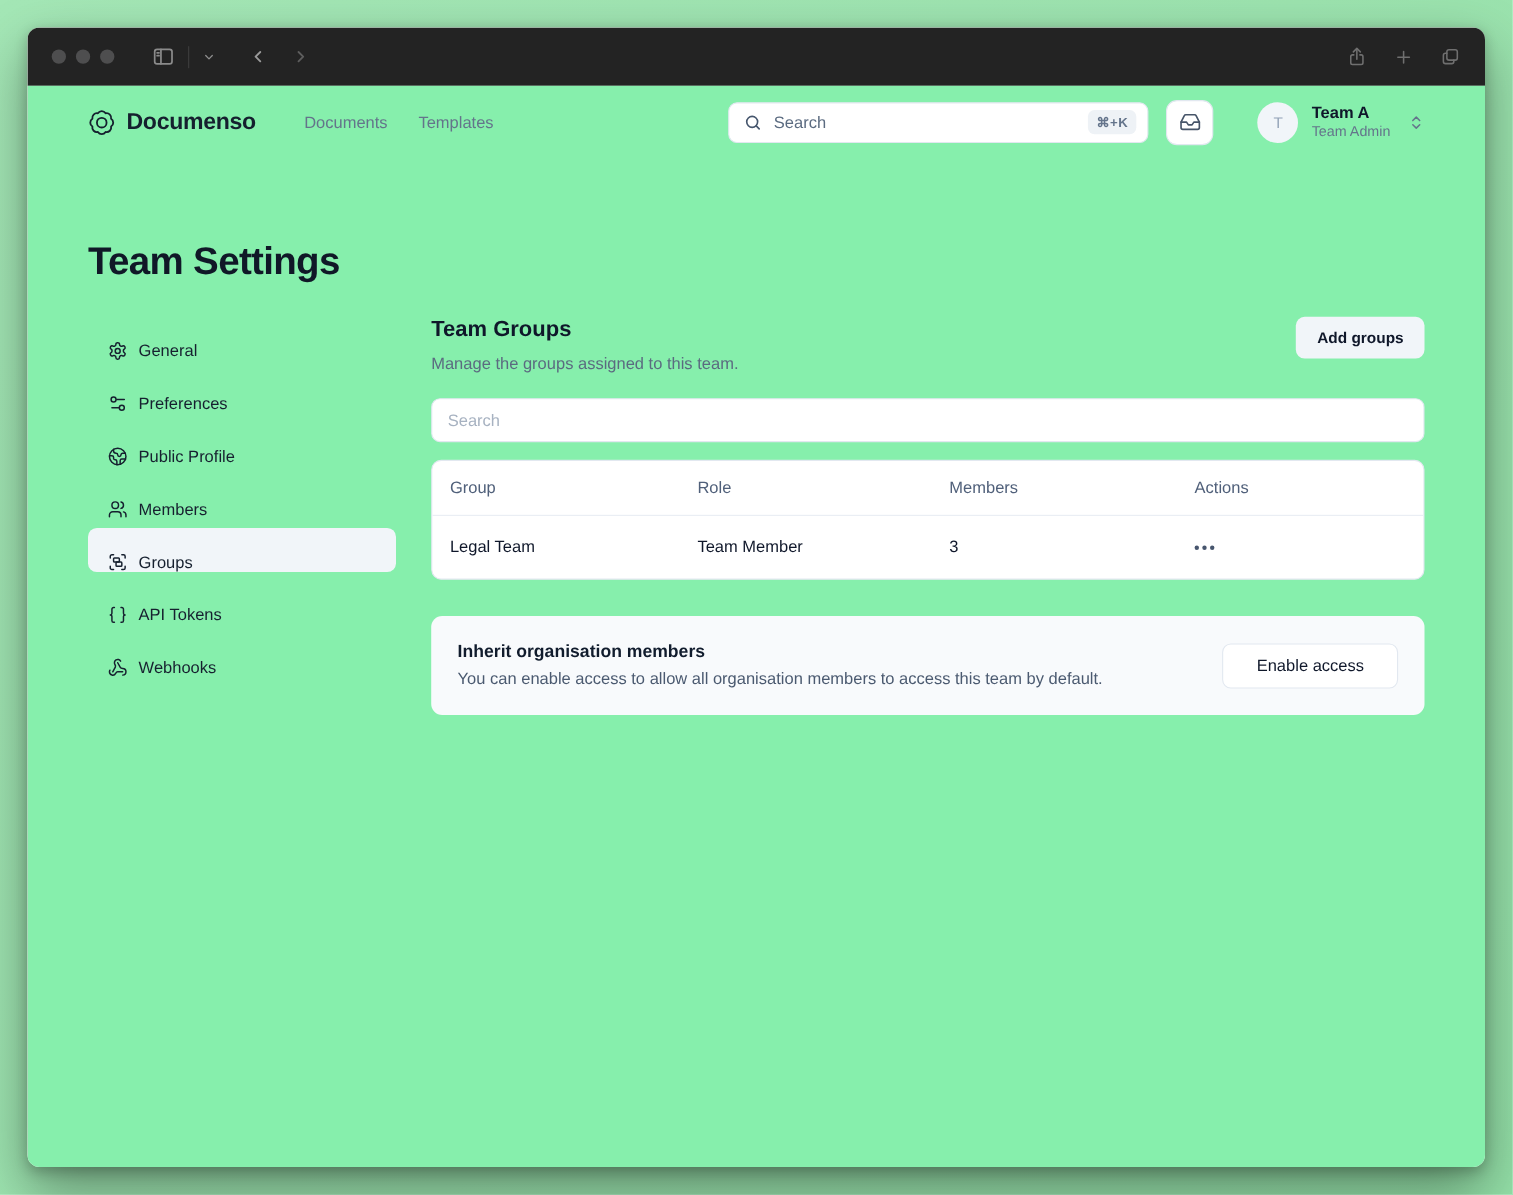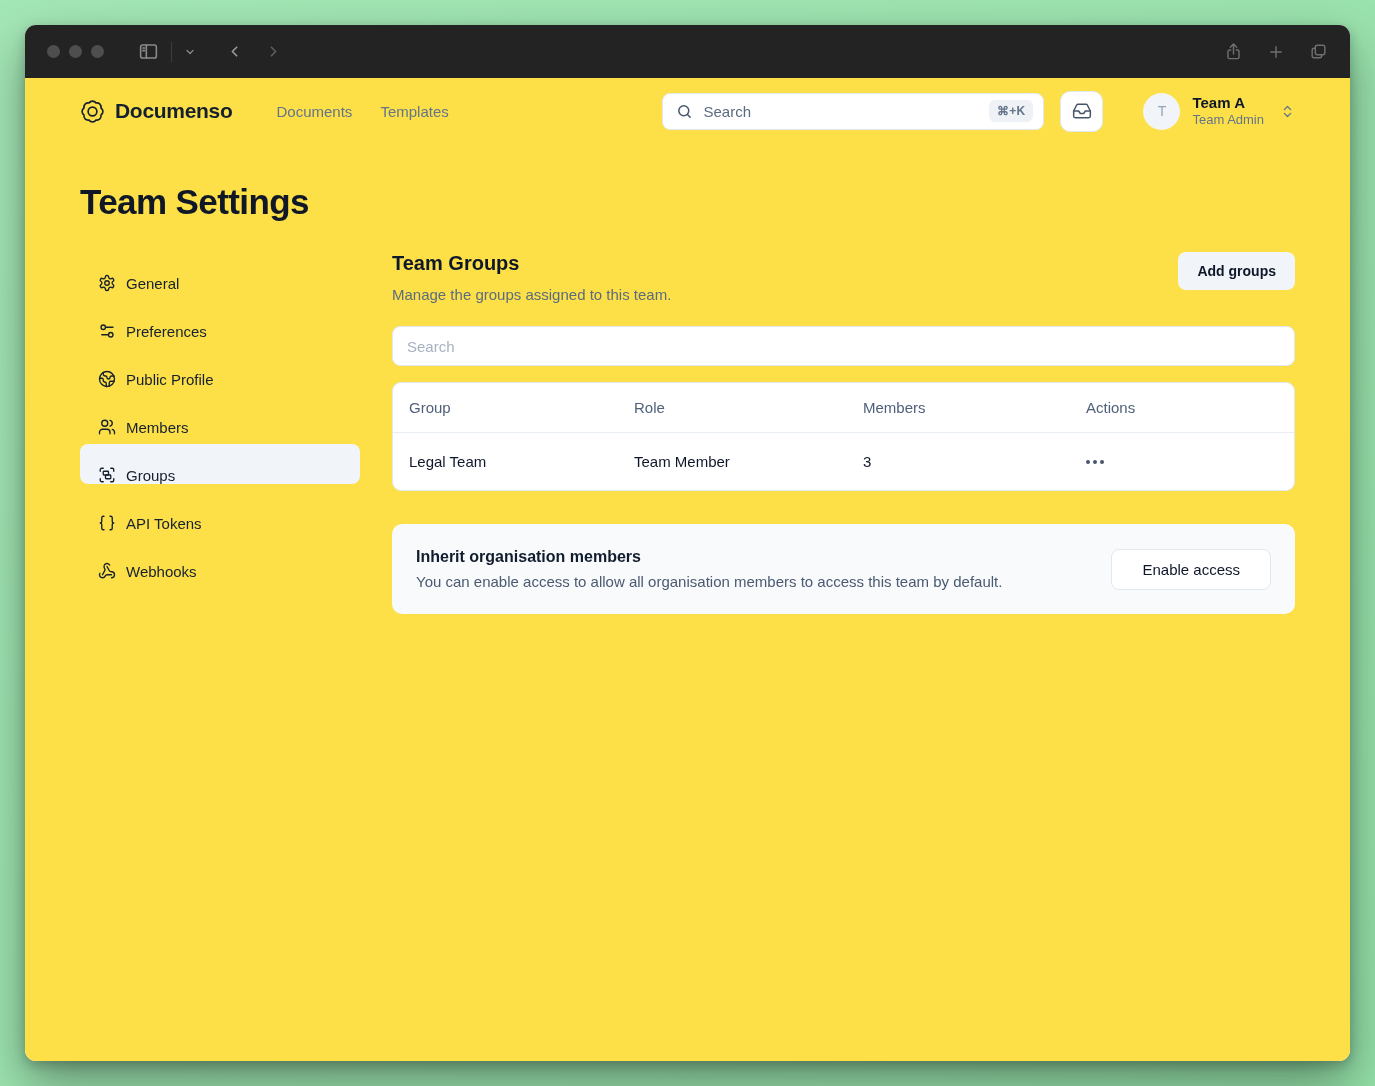--- a/index.html
+++ b/index.html
@@ -25,21 +25,21 @@
   }
   .traffic { display:flex; gap:9px; }
   .traffic span { width:13px; height:13px; border-radius:50%; background:#4e4e4f; }
   .tb-group { display:flex; align-items:center; margin-left:34px; gap:12px; color:#8b8b8b; }
   .tb-divider { width:1px; height:20px; background:#3e3e3e; }
   .tb-btn { display:flex; align-items:center; justify-content:center; }
   .tb-dim { color:#5d5d5d; }
   .tb-right { margin-left:auto; display:flex; align-items:center; gap:24px; color:#6f6f6f; }
 
   
-  .page { flex:1; background:#fde047; padding:0 55px; overflow:hidden; }
+  .page { flex:1; background:#86efac; padding:0 55px; overflow:hidden; }
 
   .app-header { margin-top:12px; height:42px; display:flex; align-items:center; }
   .brand { display:flex; align-items:center; gap:10px; color:#15202e; }
   .brand-name { font-size:21px; font-weight:800; letter-spacing:-0.3px; }
   .top-nav { display:flex; gap:28px; margin-left:44px; }
   .top-nav a { font-size:15px; font-weight:500; color:#64748b; text-decoration:none;text-align:right; }
   .spacer { flex:1; }
   .search-box {
     width:382px; height:37px; border:1px solid #e2e8f0; border-radius:8px;
     display:flex; align-items:center; padding:0 10px 0 13px; gap:10px; background:#fff;
@@ -60,21 +60,21 @@
   .account { display:flex; align-items:center; margin-left:40px; gap:12px; cursor:pointer; }
   .avatar {
     width:37px; height:37px; border-radius:50%; background:#f1f5f9;
     display:flex; align-items:center; justify-content:center;
     color:#94a3b8; font-size:14px; font-weight:500;
   }
   .acct-name { font-size:15px; font-weight:600; color:#0f172a; line-height:1.2; }
   .acct-role { font-size:13px; color:#64748b; line-height:1.25; }
   .acct-chevrons { color:#64748b; margin-left:4px; }
 
-  .page-title { margin-top:50px; font-size:35px; font-weight:700; letter-spacing:-0.6px; color:#101827; }
+  .page-title { margin-top:86px; font-size:35px; font-weight:700; letter-spacing:-0.6px; color:#101827; }
 
   .content { display:flex; margin-top:30px; gap:32px; }
 
   
   .side-nav { width:280px; flex:none; display:flex; flex-direction:column; gap:8px; }
   .side-item {
     height:40px; border-radius:8px; display:flex; align-items:flex-end;
     padding-left:18px; gap:10px; font-size:15px; font-weight:500; color:#16202f; cursor:pointer;
   }
   .side-item .ic { color:#16202f; width:18px; height:18px; }

